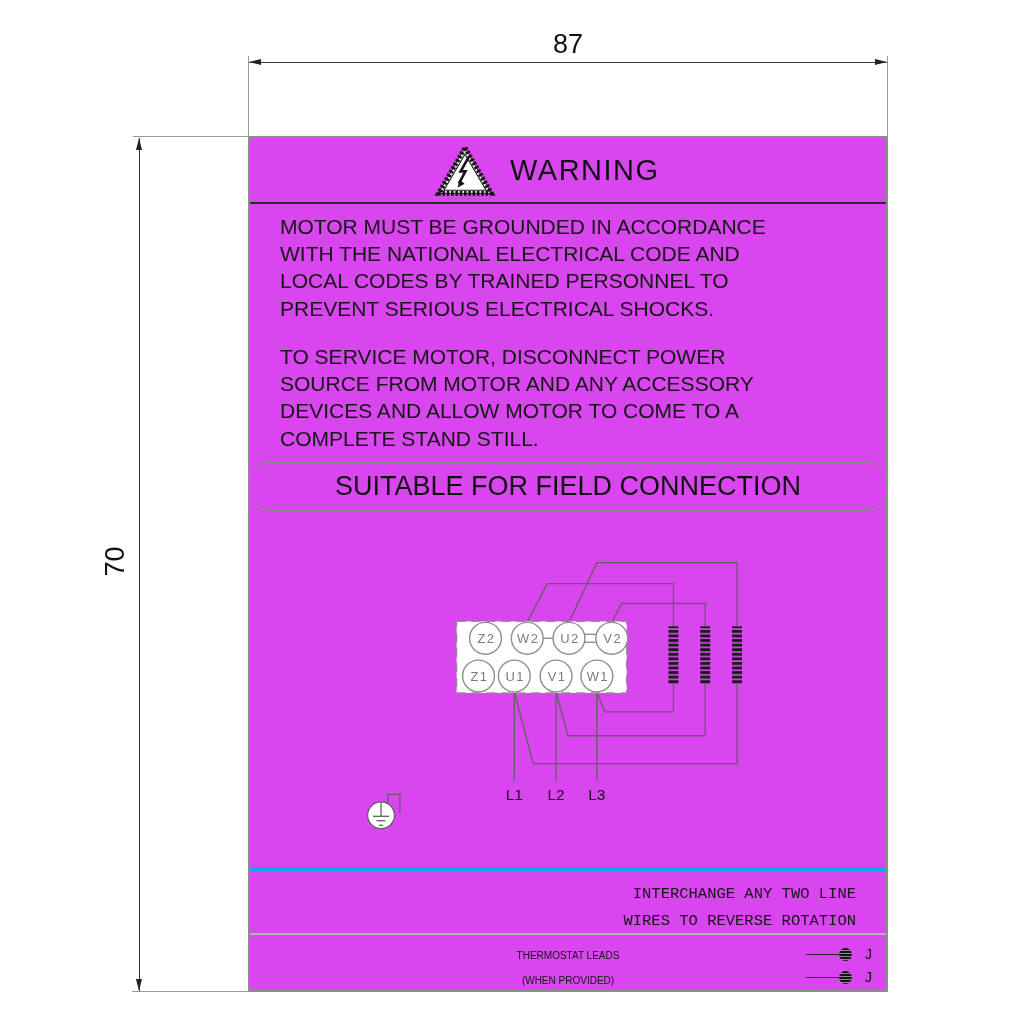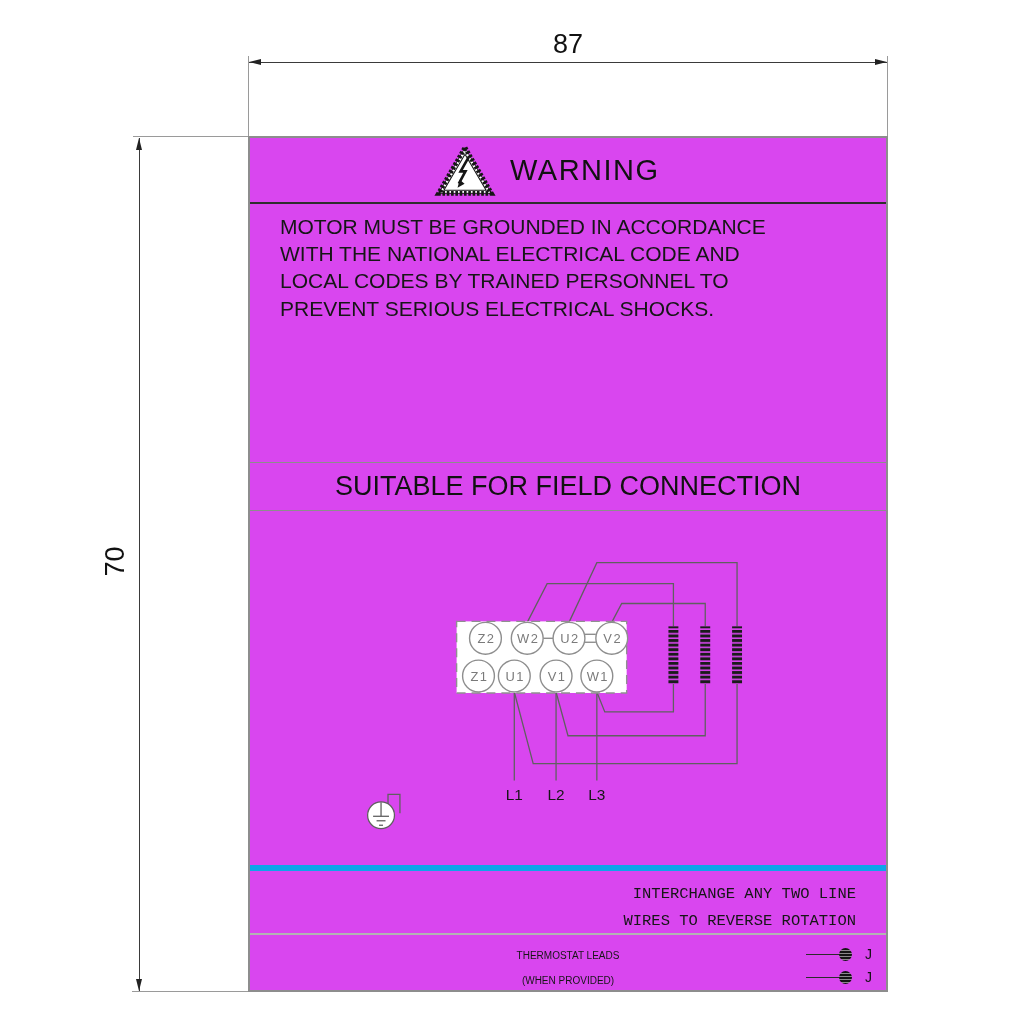--- a/index.html
+++ b/index.html
@@ -37,23 +37,23 @@
   }
   .sec-body { top:68px; height:256px; }
   .para {
     position:absolute; left:30px; width:585px;
     font-size:21px; line-height:27.2px; white-space:pre-line; color:#161616;
   }
   .para1 { top:7px; }
   .para2 { top:137px; }
   .sec-sub {
     top:324px; height:49px; border-top:1px solid #8d8d8d; border-bottom:1px solid #8d8d8d;
-    text-align:center; line-height:47px; font-size:27px; color:#111;
-  }
-  .sec-diagram { top:373px; height:360px; border-bottom:6px solid #0ea5e9; }
+    text-align:center; line-height:47px; font-size:27px; color:#111;border-radius:18px;
+  }
+  .sec-diagram { top:373px; height:360px; border-bottom:4px solid #0ea5e9; }
   .sec-inter { top:735px; height:62px; border-bottom:2px solid #b3b3b3; }
   .inter-text {
     position:absolute; left:0; top:8px; width:606px; text-align:right;
     font-size:15.5px; line-height:27px; white-space:pre-line; color:#161616;font-family:Liberation Mono, monospace;
   }
   .sec-thermo { top:799px; height:53px; }
   .thermo-text {
     position:absolute; left:0; top:6px; width:636px; text-align:center;
     font-size:10px; line-height:25px; white-space:pre-line; color:#161616;
   }
@@ -99,20 +99,24 @@
         <polygon points="24.5,48.5 27,39.5 32.5,44" fill="#161616"></polygon>
       </svg>
       <div class="warn-title">WARNING</div>
     </div>
 
     <div class="sec sec-body">
       <div class="para para1">MOTOR MUST BE GROUNDED IN ACCORDANCE
 WITH THE NATIONAL ELECTRICAL CODE AND
 LOCAL CODES BY TRAINED PERSONNEL TO
 PREVENT SERIOUS ELECTRICAL SHOCKS.</div>
+      <div class="para para2">TO SERVICE MOTOR, DISCONNECT POWER
+SOURCE FROM MOTOR AND ANY ACCESSORY
+DEVICES AND ALLOW MOTOR TO COME TO A
+COMPLETE STAND STILL.</div>
     </div>
 
     <div class="sec sec-sub">SUITABLE FOR FIELD CONNECTION</div>
 
     <div class="sec sec-diagram">
       <svg width="636" height="358" viewBox="0 0 636 360" xmlns="http://www.w3.org/2000/svg">
         <defs>
           <pattern id="coilHatch" width="12" height="4.6" patternUnits="userSpaceOnUse">
             <rect x="0" y="0" width="12" height="3" fill="#1b1b1b"></rect>
           </pattern>

